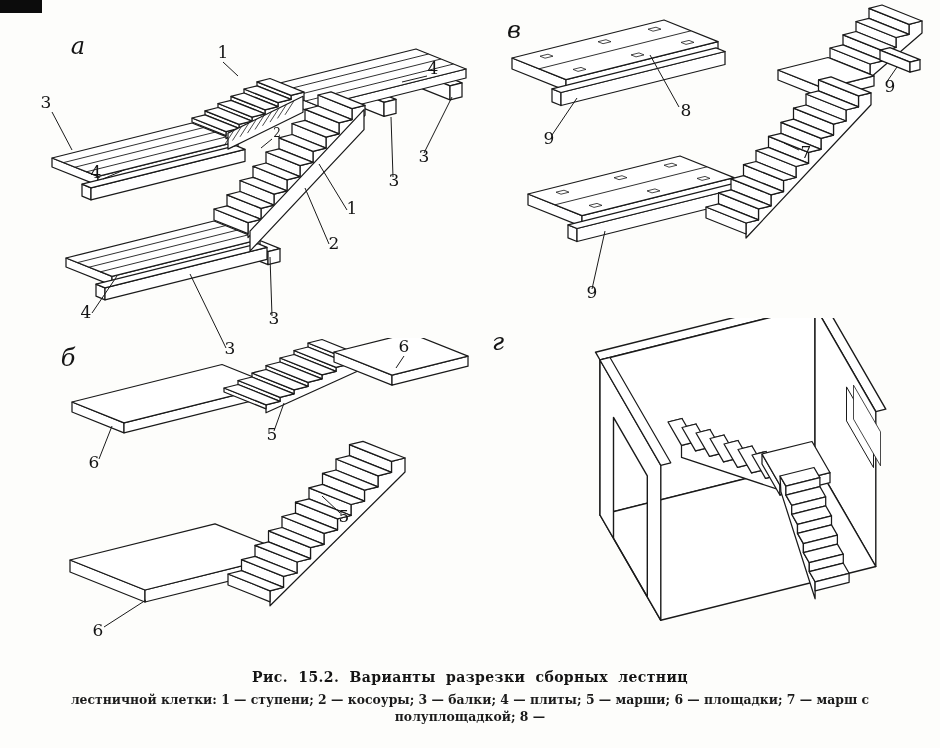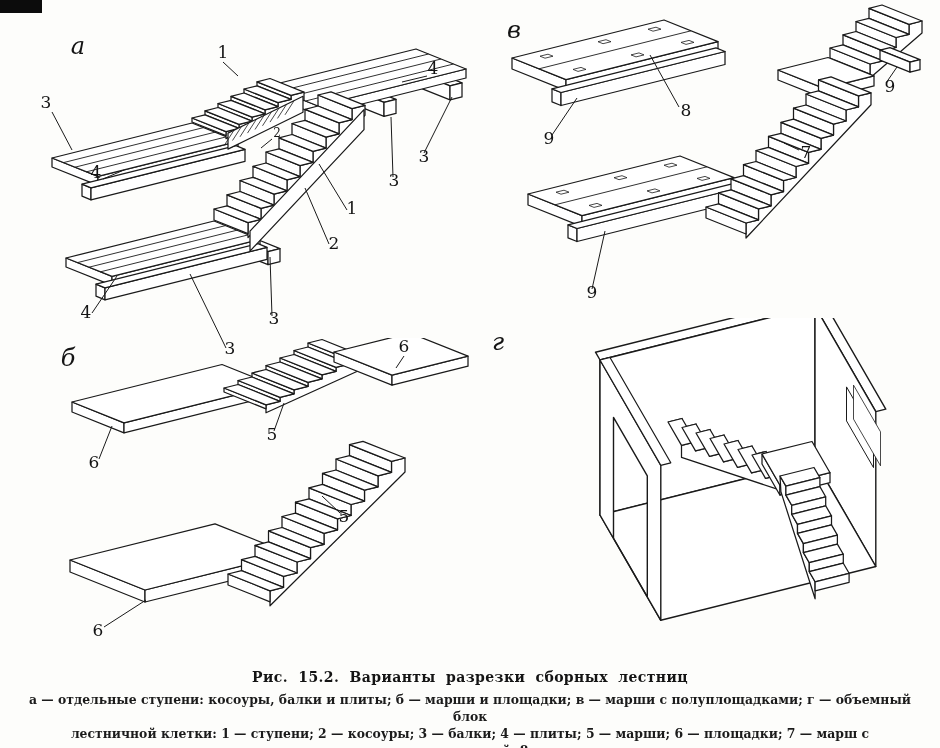--- a/index.html
+++ b/index.html
@@ -313,17 +313,16 @@
         <path d="M600.0,360.0 L660.8,465.3 L660.8,620.3 L600.0,515.0 Z M613.5,417.4 L647.3,475.9 L647.3,596.9 L613.5,538.4 Z" fill="#fff" stroke="#1a1a1a" stroke-width="1.4" stroke-linejoin="round" fill-rule="evenodd"></path>
         <path d="M600.0,360.0 L610.0,357.5 L670.8,462.8 L660.8,465.3 Z" fill="#fff" stroke="#1a1a1a" stroke-width="1.2" stroke-linejoin="round"></path>
       </g>
     <g class="ann">
       <text class="plabel" x="498" y="350">г</text>
     </g>
   </svg>
 
   <div class="caption">Рис. 15.2. Варианты разрезки сборных лестниц</div>
   <div class="legend">
-    <div>а — отдельные ступени: косоуры, балки и плиты; б — марши и площадки; в — марши с полуплощадками; г — объемный блок</div>
     <div>лестничной клетки: 1 — ступени; 2 — косоуры; 3 — балки; 4 — плиты; 5 — марши; 6 — площадки; 7 — марш с полуплощадкой; 8 —</div>
 
   </div>
 </div>
 
 </body></html>

